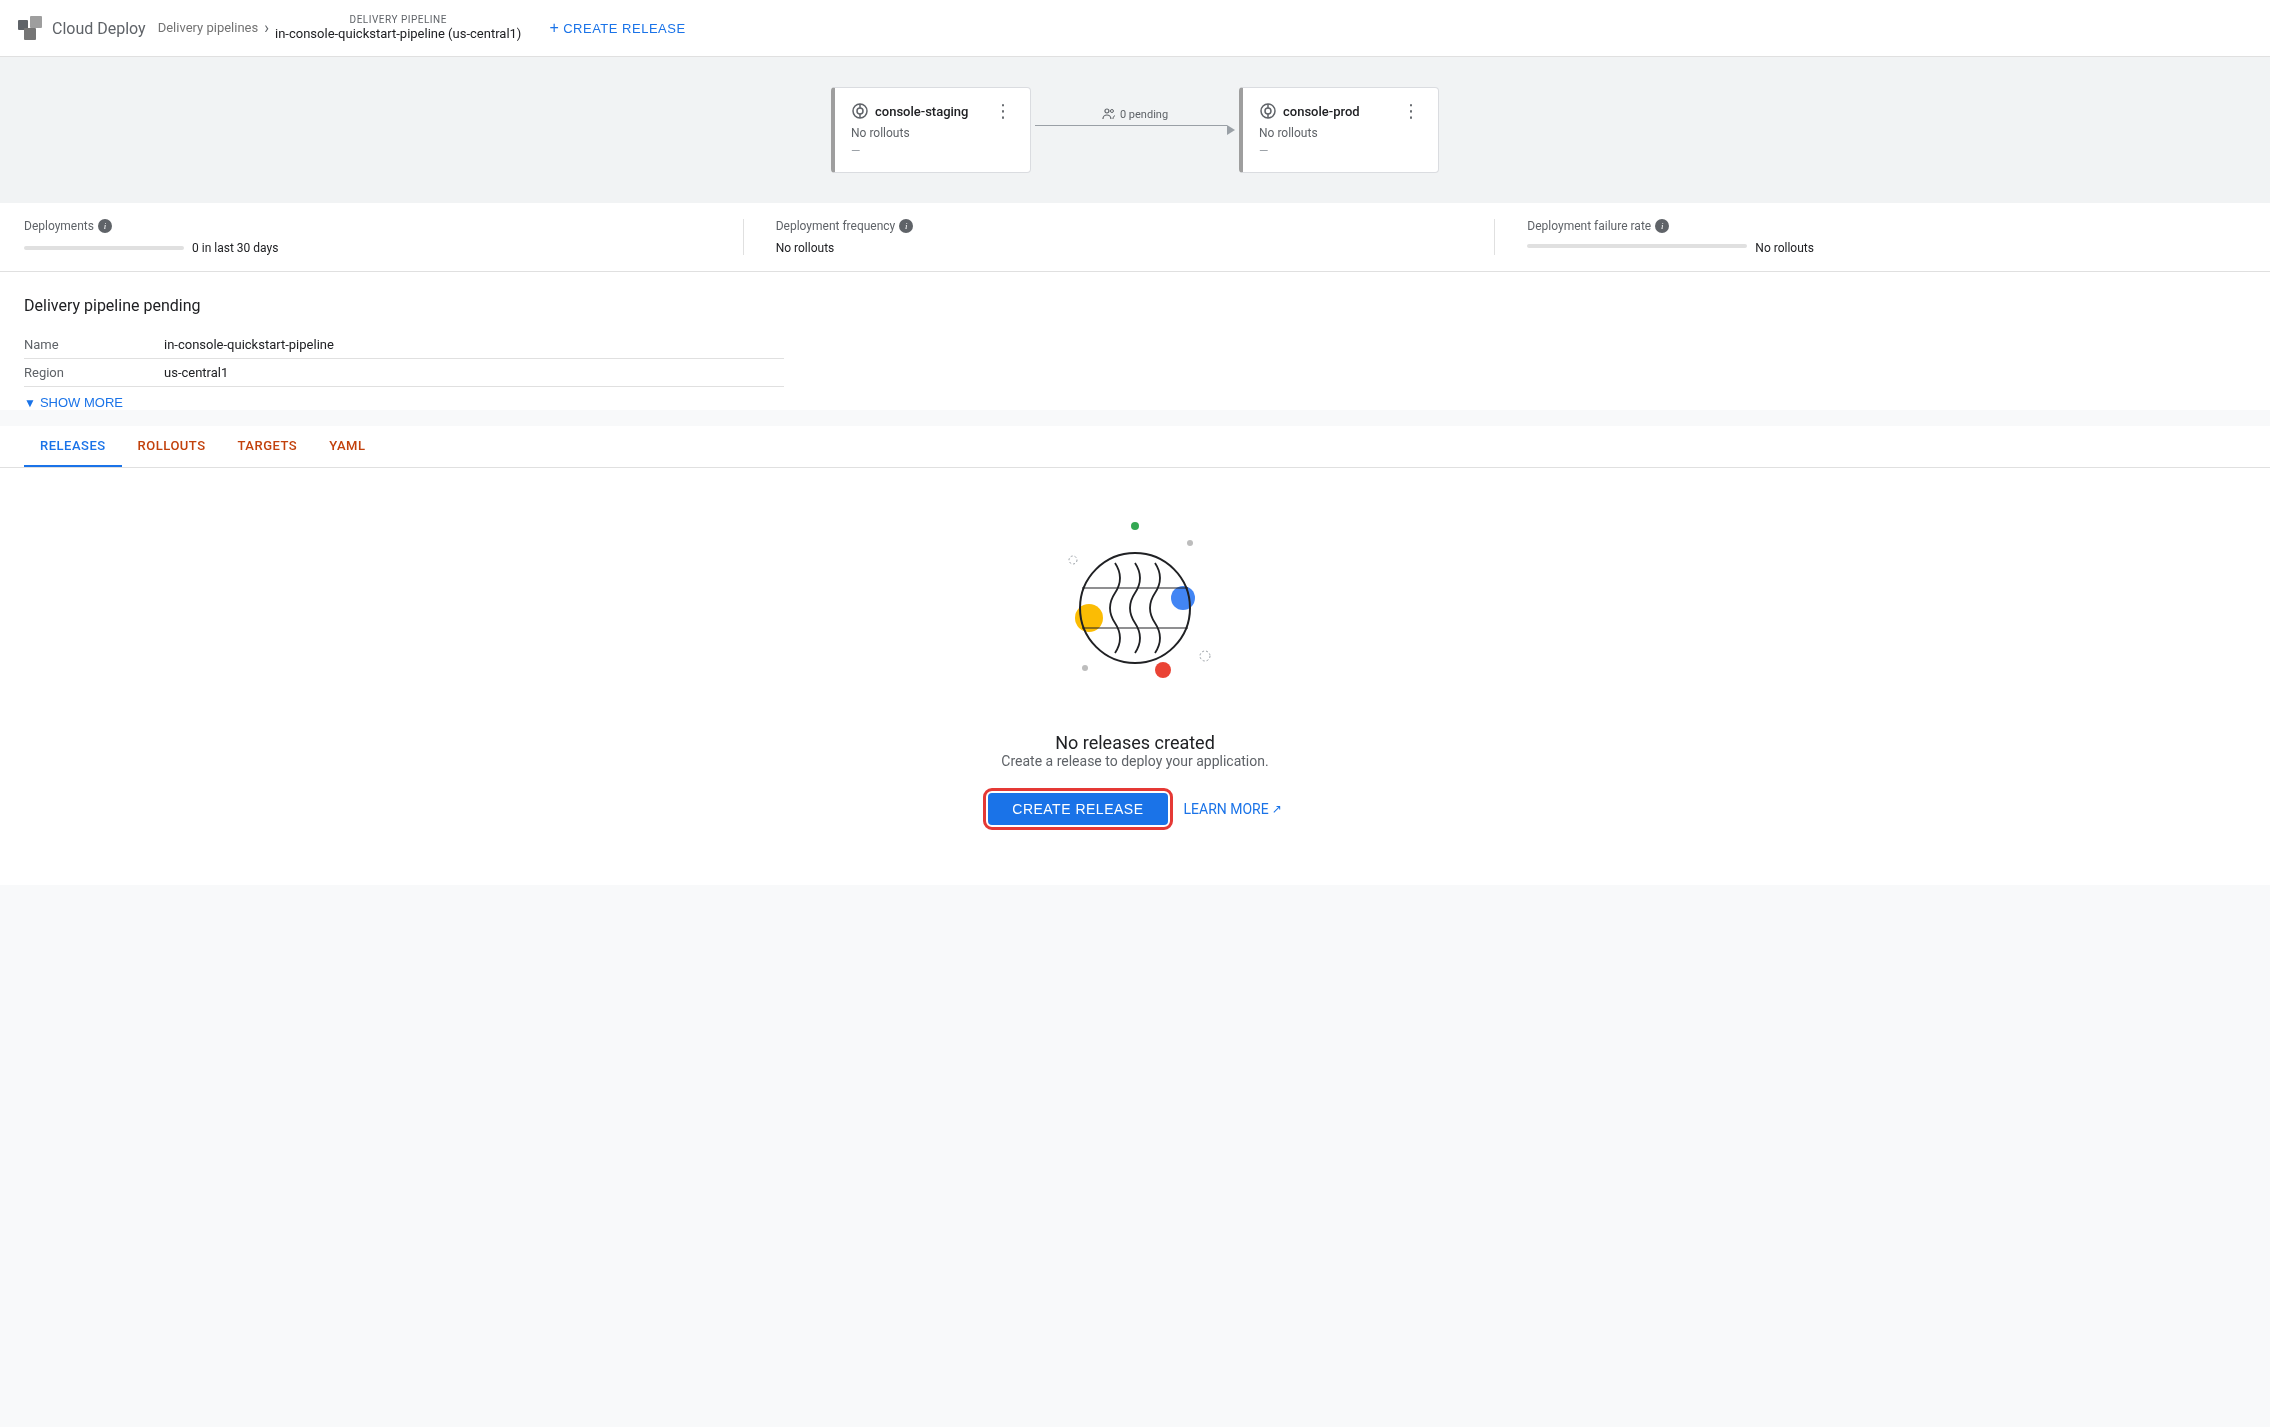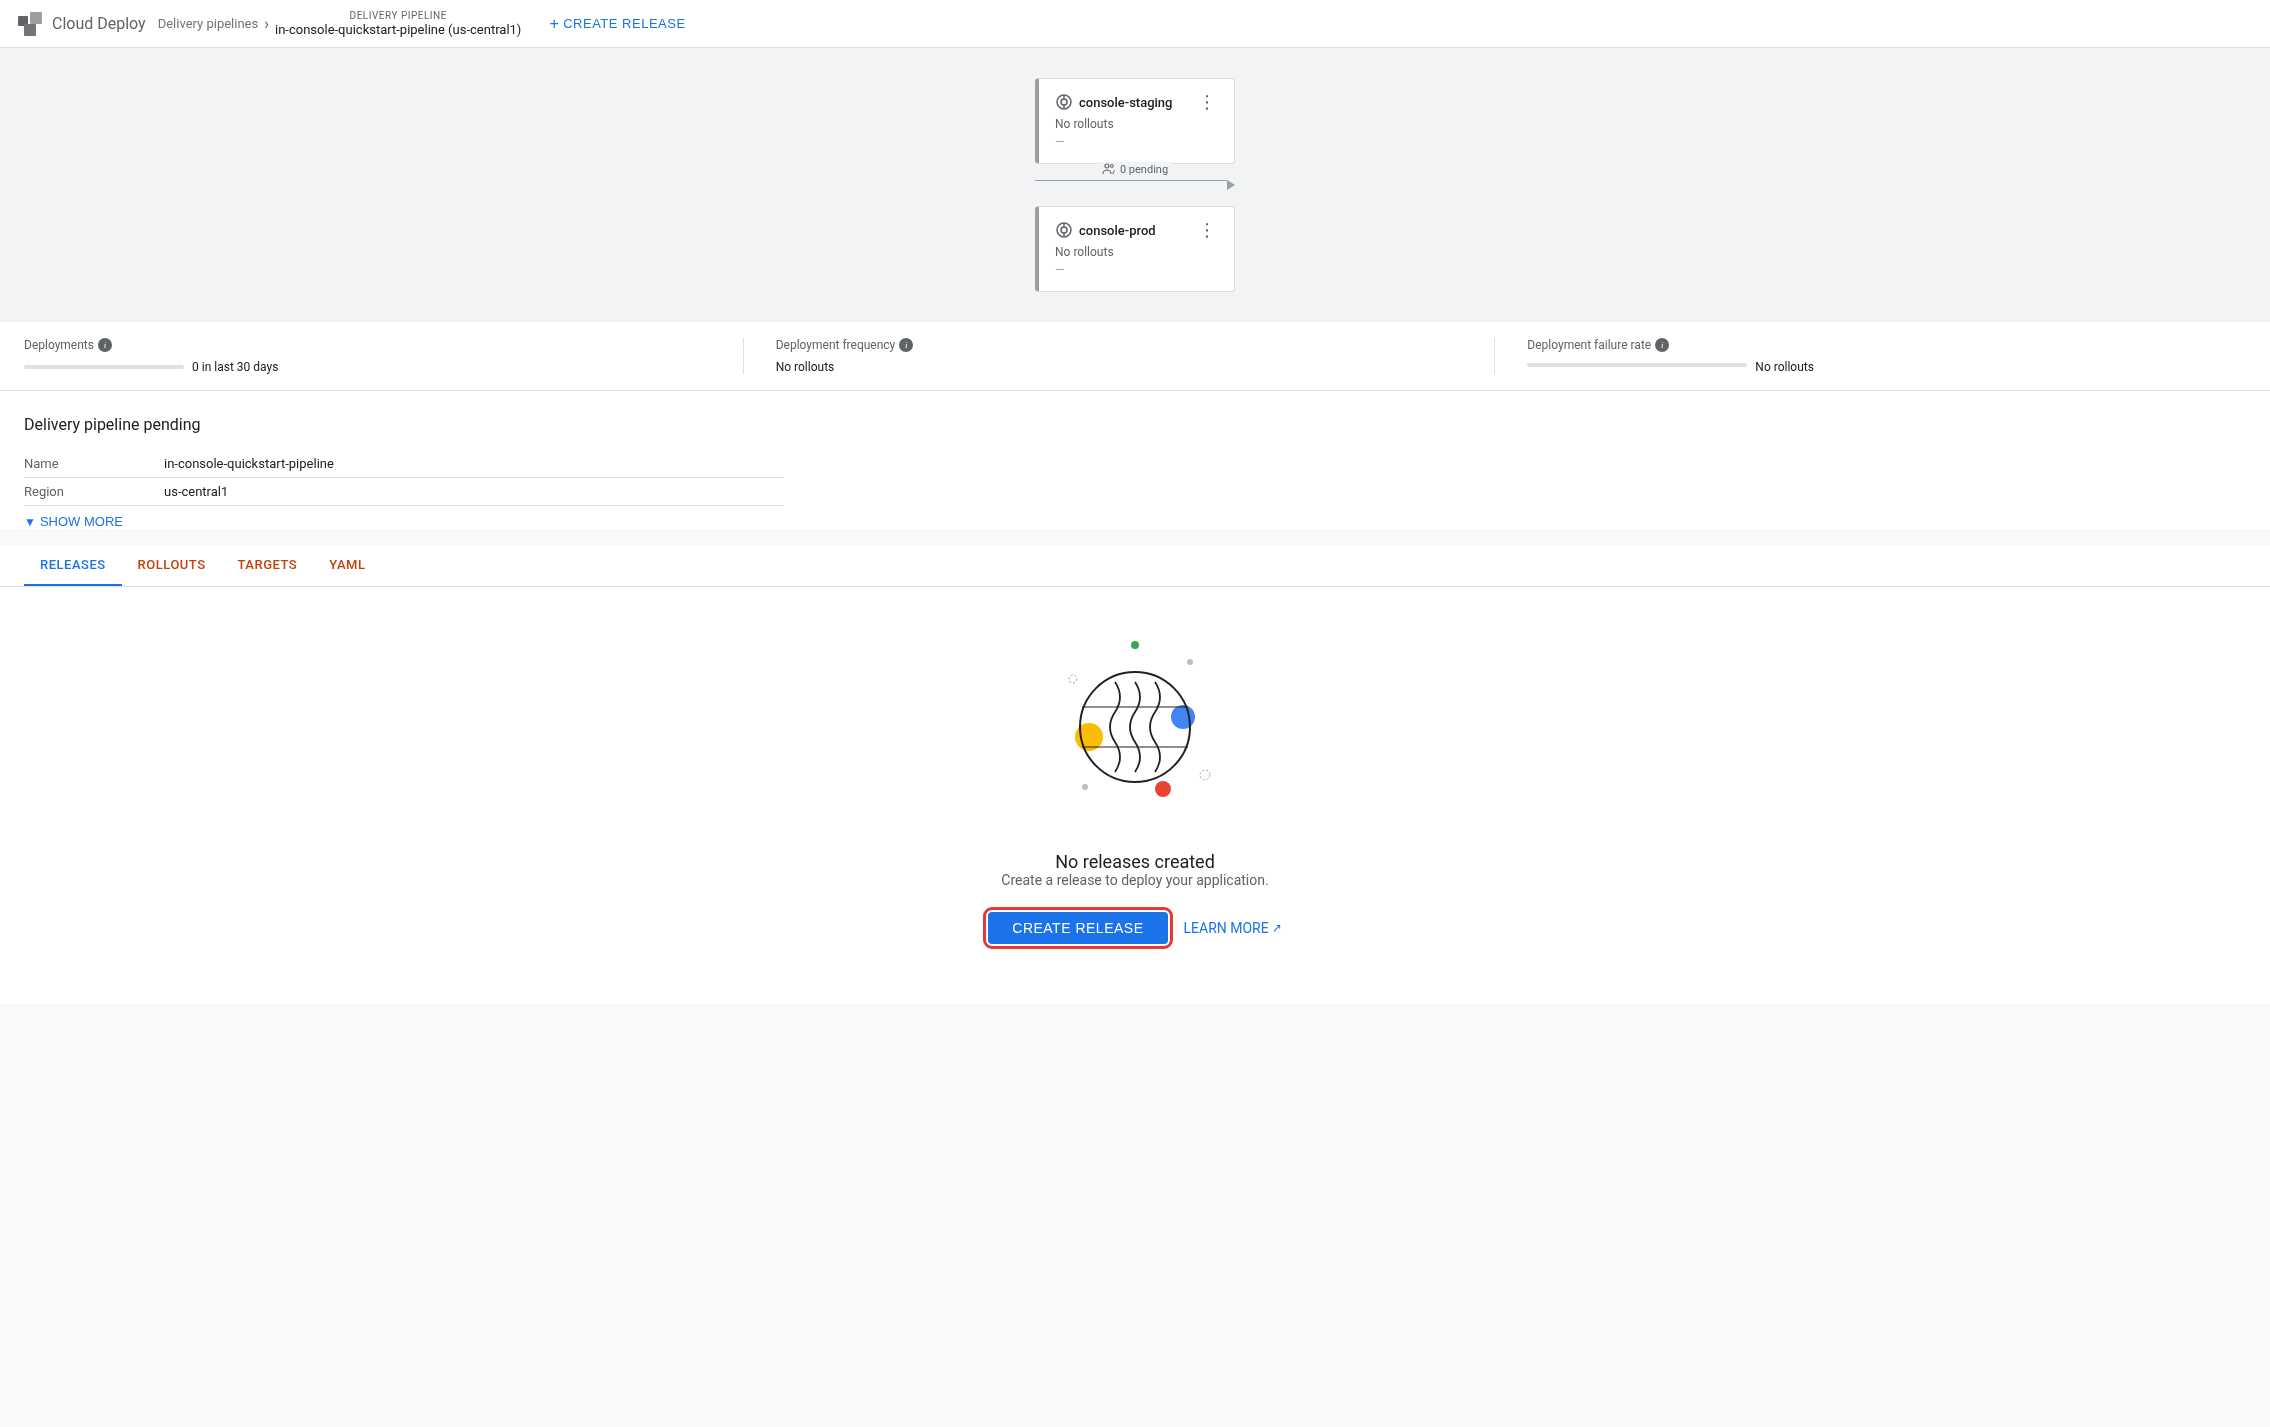--- a/index.html
+++ b/index.html
@@ -2,21 +2,21 @@
 <html><head>
   <meta charset="utf-8">
   <style>
     * { box-sizing: border-box; margin: 0; padding: 0; }
     body { font-family: 'Google Sans', Roboto, Arial, sans-serif; font-size: 13px; background: #f8f9fa; color: #202124; }
 
     
     .header {
       display: flex;
       align-items: center;
-      height: 48px;
+      height: 57px;
       background: #fff;
       border-bottom: 1px solid #e0e0e0;
       padding: 0 16px;
       gap: 12px;
     }
     .header-logo {
       display: flex;
       align-items: center;
       gap: 8px;
       font-size: 16px;
@@ -79,22 +79,21 @@
     .pipeline-section {
       background: #f1f3f4;
       padding: 30px 40px;
       display: flex;
       justify-content: center;
       align-items: center;
     }
     .pipeline-nodes {
       display: flex;
       align-items: center;
-      gap: 16px;
-      flex-direction: column;
+      gap: 4px;
     }
     .pipeline-node {
       background: #fff;
       border: 1px solid #dadce0;
       border-radius: 4px;
       padding: 14px 16px;
       width: 200px;
       position: relative;
       border-left: 4px solid #9e9e9e;
     }

